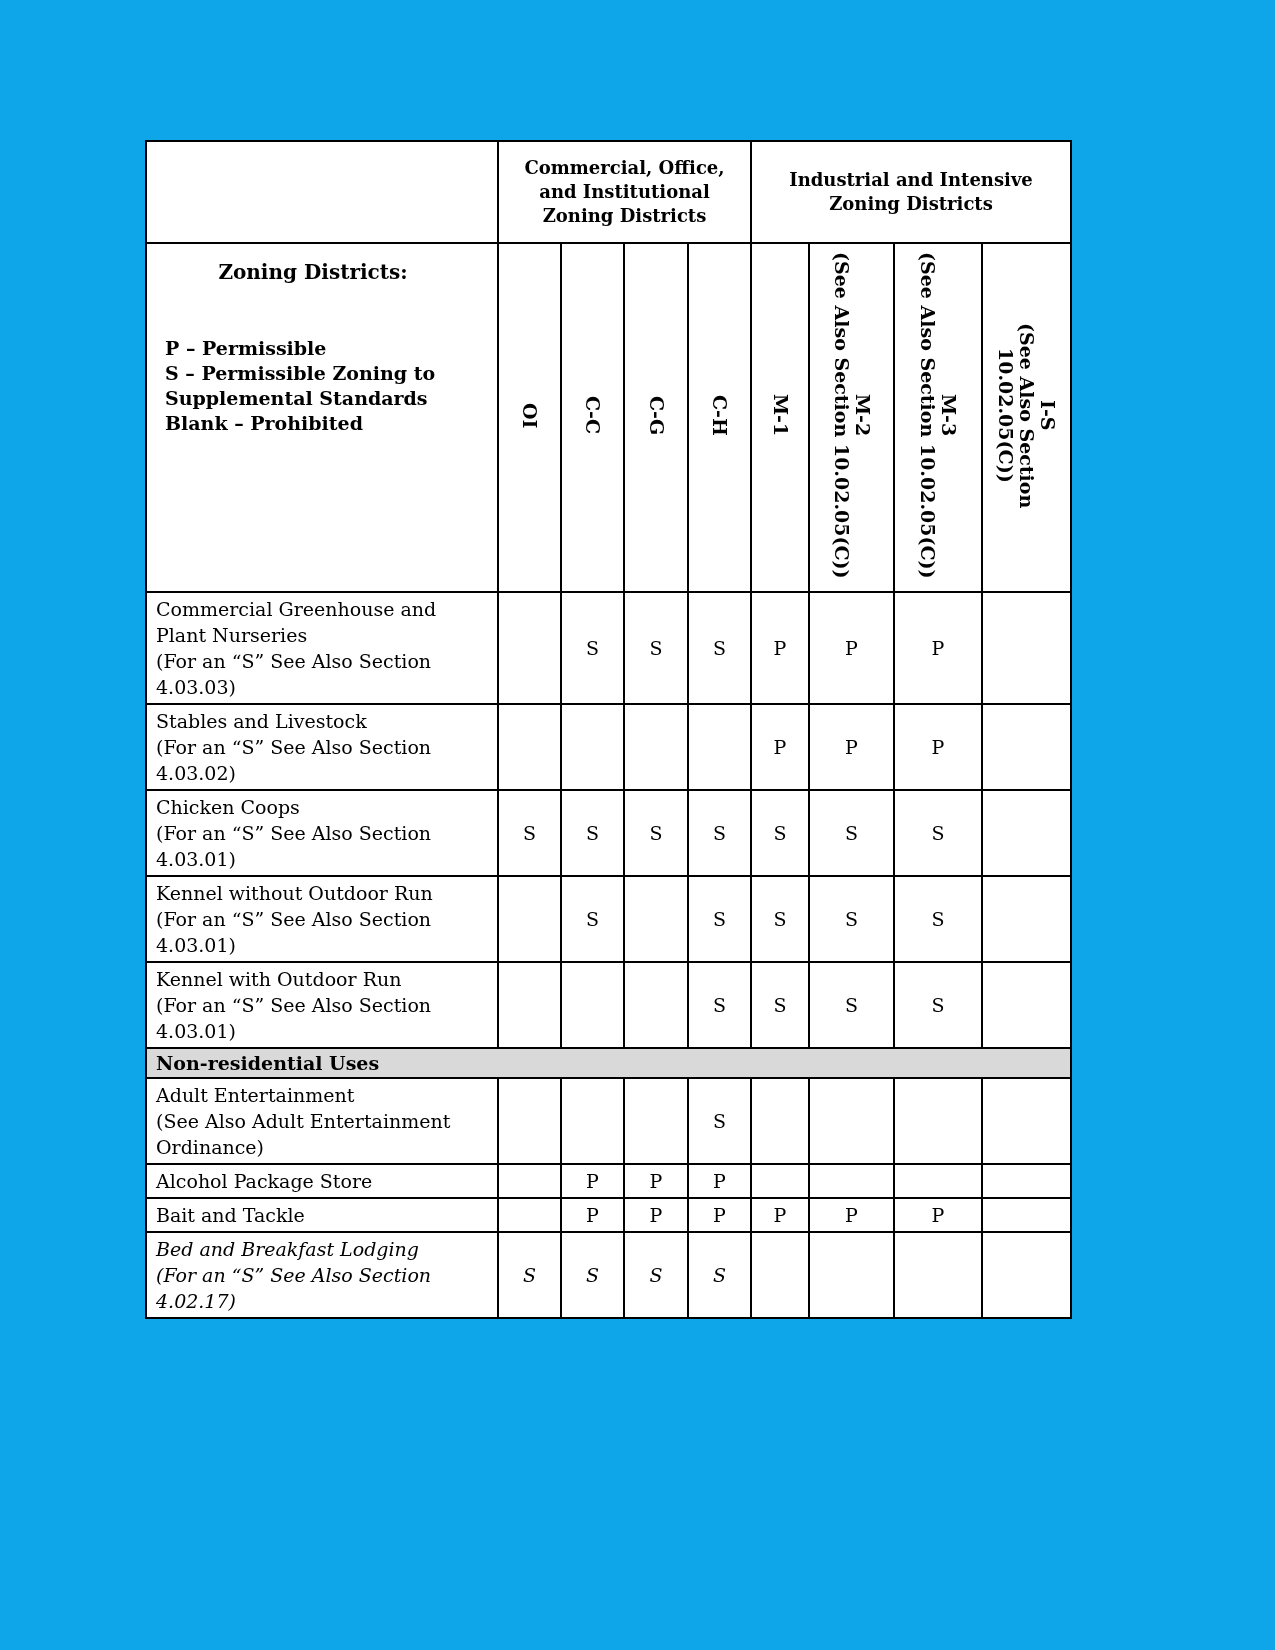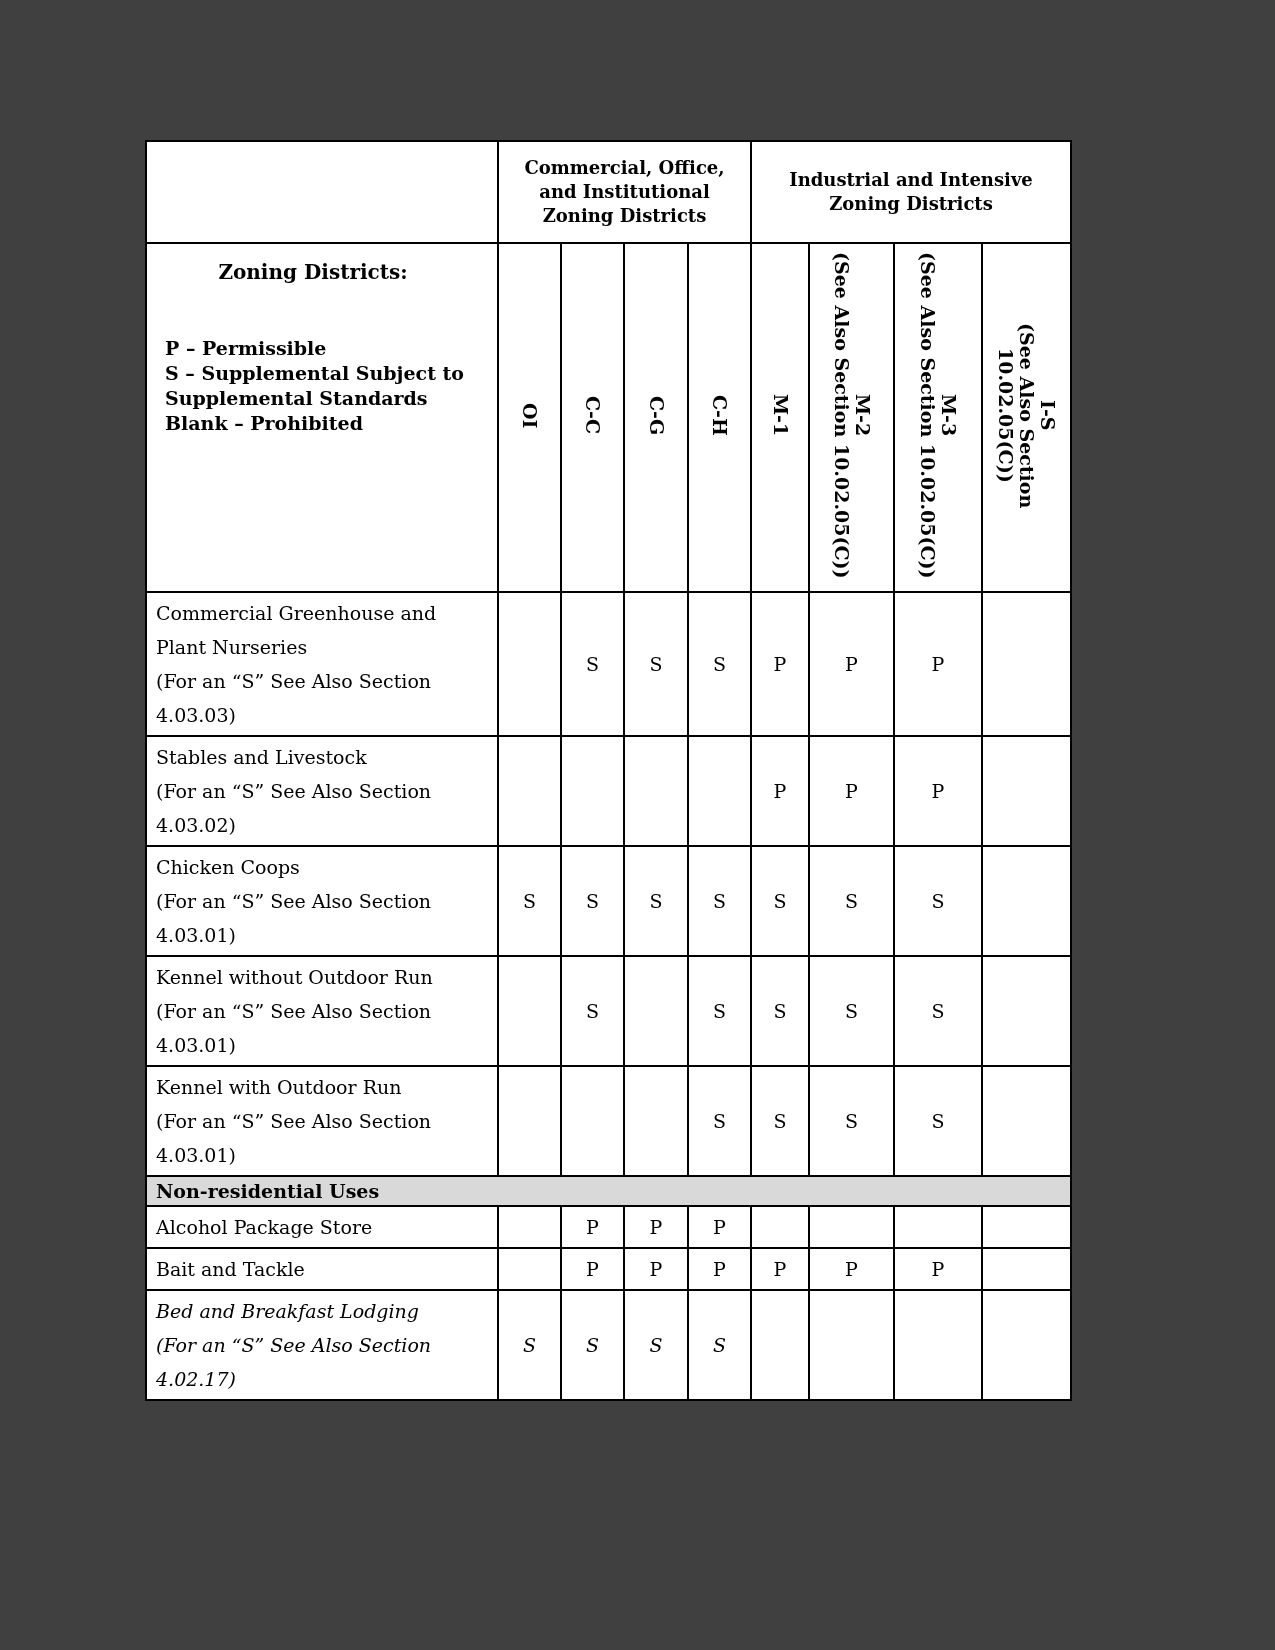--- a/index.html
+++ b/index.html
@@ -1,19 +1,19 @@
 <!DOCTYPE html>
 <html><head>
 <meta charset="utf-8">
 <style>
   * { margin:0; padding:0; box-sizing:border-box; }
   html,body { background:#e8e8e8; }
   body { font-family:"DejaVu Serif", serif; color:#000; }
   .page {
-    position:relative; width:1275px; height:1650px; background:#404040; margin:0 auto;
+    position:relative; width:1275px; height:1650px; background:#0ea5e9; margin:0 auto;
     overflow:hidden;
   }
   table.zoning {
     position:absolute; left:145px; top:140px;
     border-collapse:collapse; table-layout:fixed; width:925px;
     background:#fff;
   }
   table.zoning td { border:2px solid #000; overflow:hidden; }
 
   
@@ -51,21 +51,21 @@
     writing-mode:vertical-rl;
     font-weight:bold; font-size:19px; line-height:21px;
     white-space:nowrap;
   }
   .vtext > div { text-align:center; }
 
   
   td.use {
     vertical-align:top;
     padding:3px 40px 3px 9px;
-    font-size:19px; line-height:34px;
+    font-size:19px; line-height:26px;
   }
 
   
   td.val {
     text-align:center; vertical-align:middle;
     font-size:19px;
   }
 
   
   td.section-cell {
@@ -96,21 +96,21 @@
       <td class="corner"></td>
       <td class="ghead" colspan="4">Commercial, Office, and Institutional Zoning Districts</td>
       <td class="ghead" colspan="4">Industrial and Intensive Zoning Districts</td>
     </tr>
 
     <tr class="h338">
       <td class="legend">
         <div class="legend-title">Zoning Districts:</div>
         <div class="legend-lines">
           <div>P – Permissible</div>
-          <div>S – Supplemental Subject to</div>
+          <div>S – Permissible Zoning to</div>
           <div>Supplemental Standards</div>
           <div>Blank – Prohibited</div>
         </div>
       </td>
       <td class="vcell">
         <div class="vtext">
           <div>OI</div>
           <div></div>
         </div>
       </td>
@@ -231,20 +231,34 @@
       <td class="val">S</td>
       <td class="val">S</td>
       <td class="val">S</td>
       <td class="val"></td>
     </tr>
 
     <tr class="h30">
       <td class="section-cell" colspan="9">Non-residential Uses</td>
     </tr>
 
+    <tr class="h83">
+      <td class="use">
+        <div>Adult Entertainment</div>
+        <div>(See Also Adult Entertainment Ordinance)</div>
+      </td>
+      <td class="val"></td>
+      <td class="val"></td>
+      <td class="val"></td>
+      <td class="val">S</td>
+      <td class="val"></td>
+      <td class="val"></td>
+      <td class="val"></td>
+      <td class="val"></td>
+    </tr>
 
     <tr class="h32">
       <td class="use">
         <div>Alcohol Package Store</div>
         <div></div>
       </td>
       <td class="val"></td>
       <td class="val">P</td>
       <td class="val">P</td>
       <td class="val">P</td>

